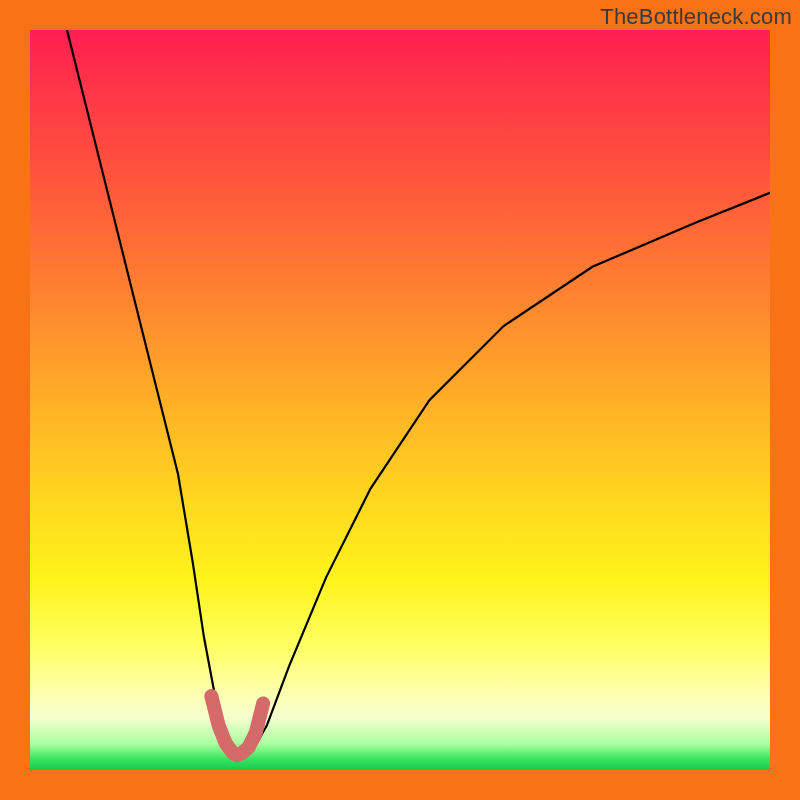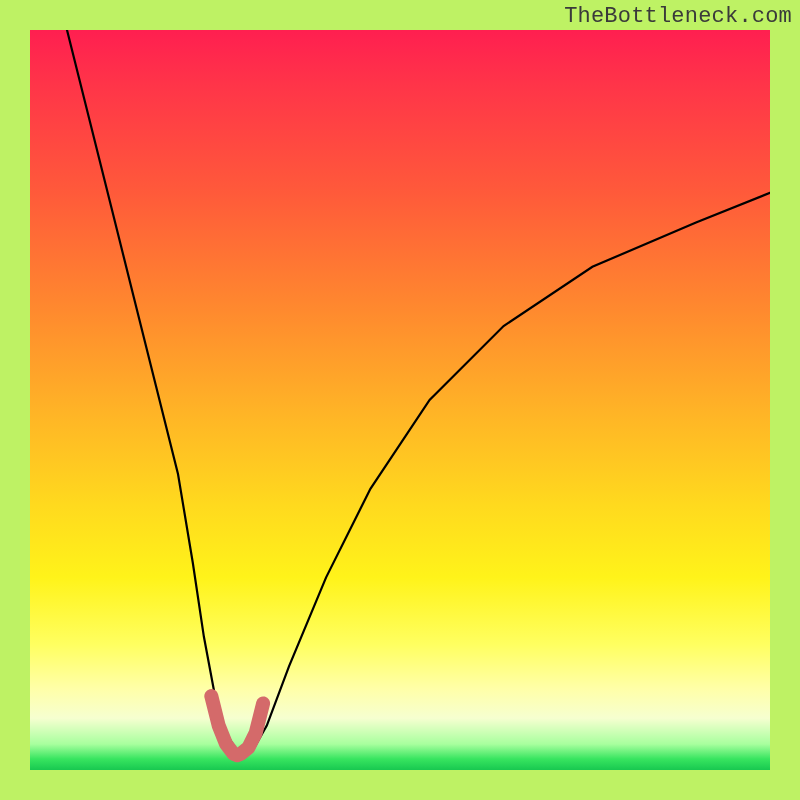--- a/index.html
+++ b/index.html
@@ -7,22 +7,21 @@
     padding: 0;
     width: 800px;
     height: 800px;
     overflow: hidden;
     font-family: Arial, Helvetica, sans-serif;
   }
   .frame {
     position: relative;
     width: 800px;
     height: 800px;
-    background: #bef264;
-    font-family: Liberation Mono, monospace;
+    background: #f97316;
   }
   .watermark {
     position: absolute;
     top: 4px;
     right: 8px;
     color: #3a3a3a;
     font-size: 22px;
     font-weight: 400;
     letter-spacing: 0.2px;
     z-index: 5;

